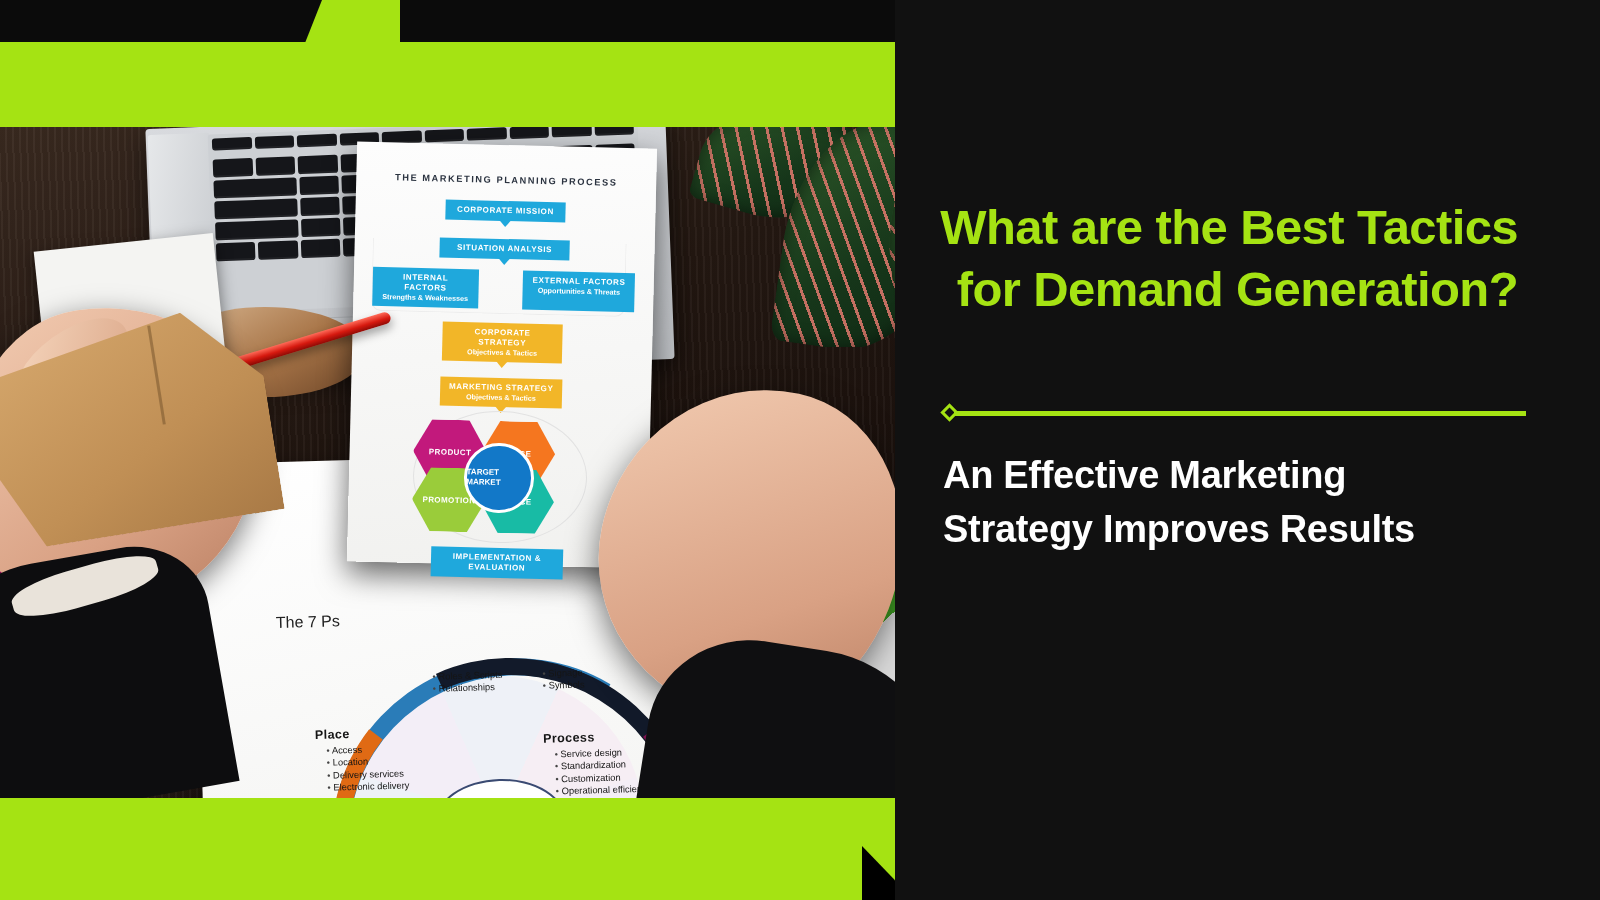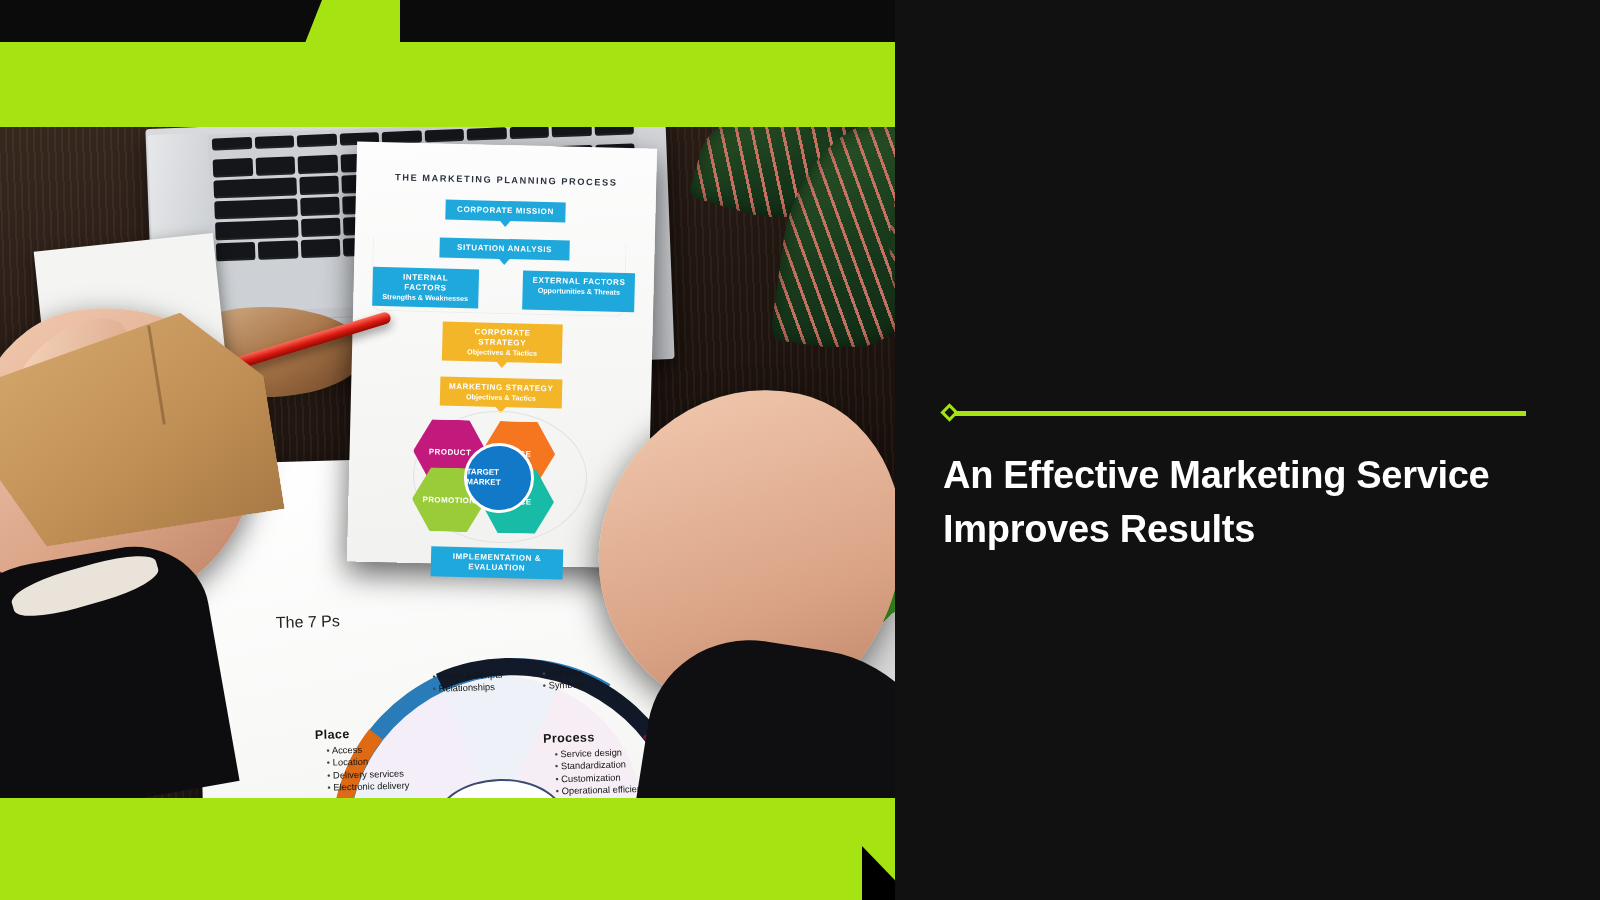--- a/index.html
+++ b/index.html
@@ -414,22 +414,23 @@
       <div class="box-fold"></div>
       <div class="sleeve-left"></div>
       <div class="cuff-left"></div>
     </div>
 
     <div class="green-bottom"></div>
     <div class="blk-wedge2"></div>
   </div>
 
   <div class="right-col">
+    <div class="headline">What are the Best Tactics for Demand Generation?</div>
 
     <div class="divider">
       <div class="divider-diamond"></div>
       <div class="divider-line"></div>
     </div>
 
-    <div class="subhead">An Effective Marketing Service Improves Results</div>
+    <div class="subhead">An Effective Marketing Strategy Improves Results</div>
   </div>
 
 </div>
 
 </body></html>

